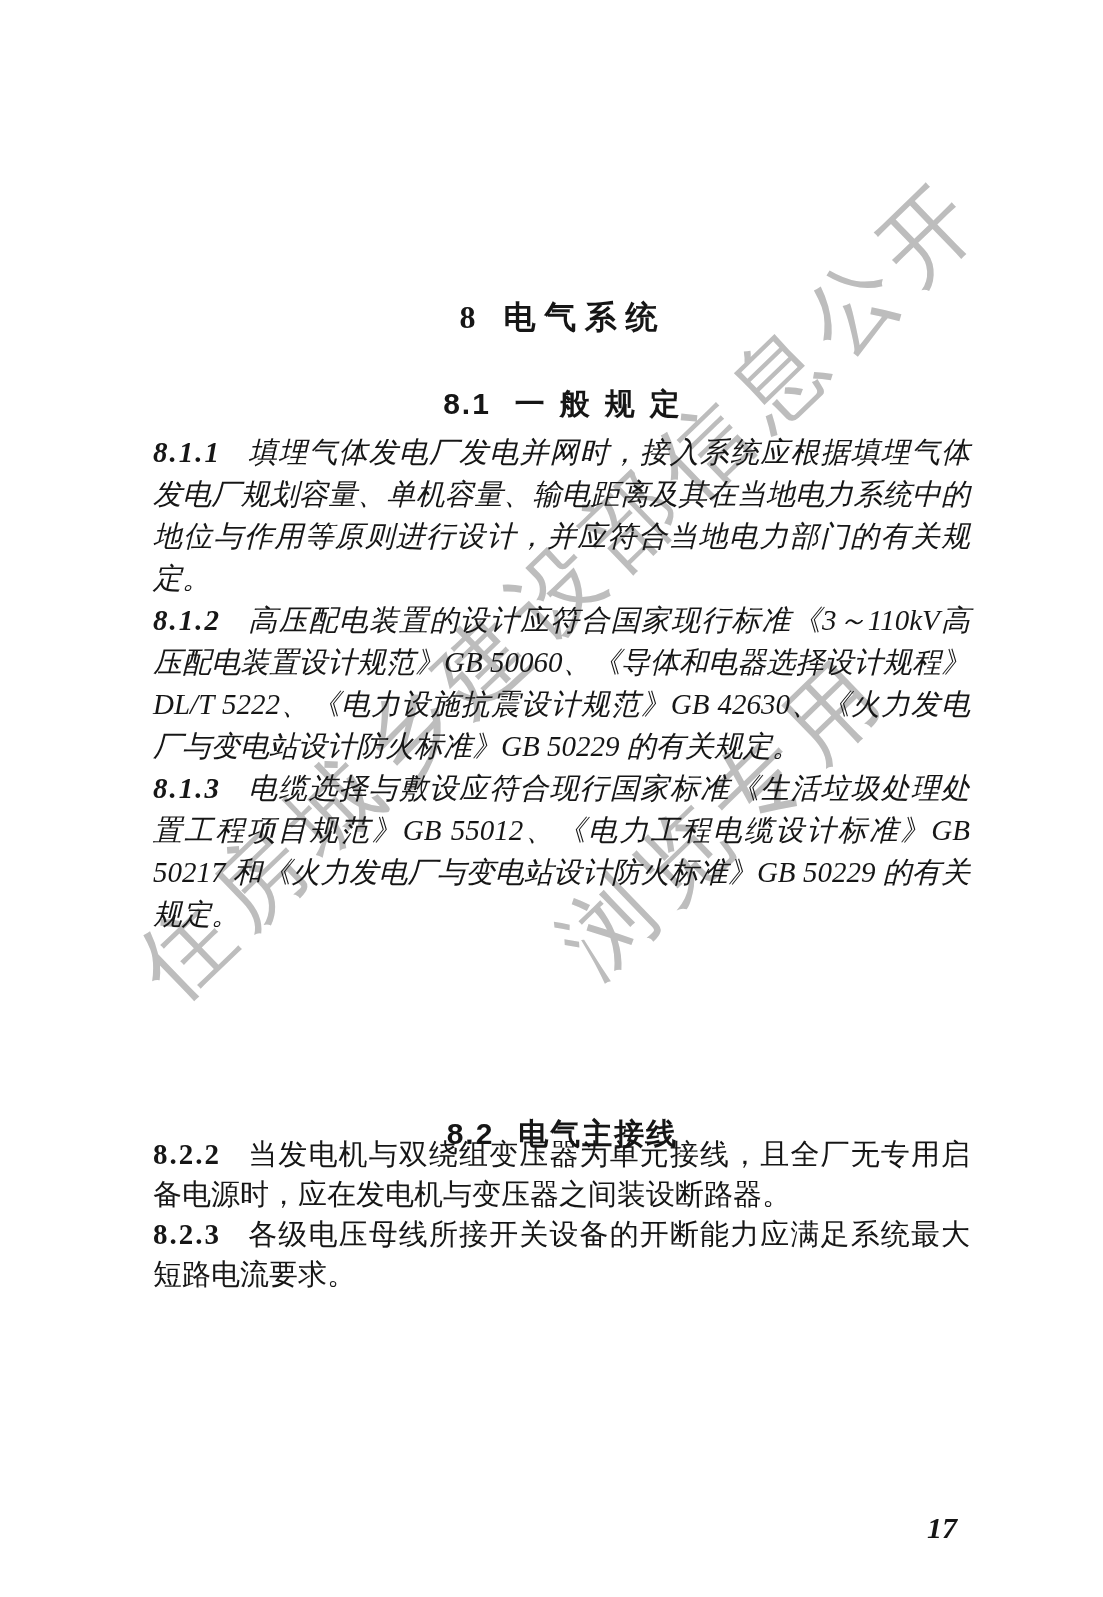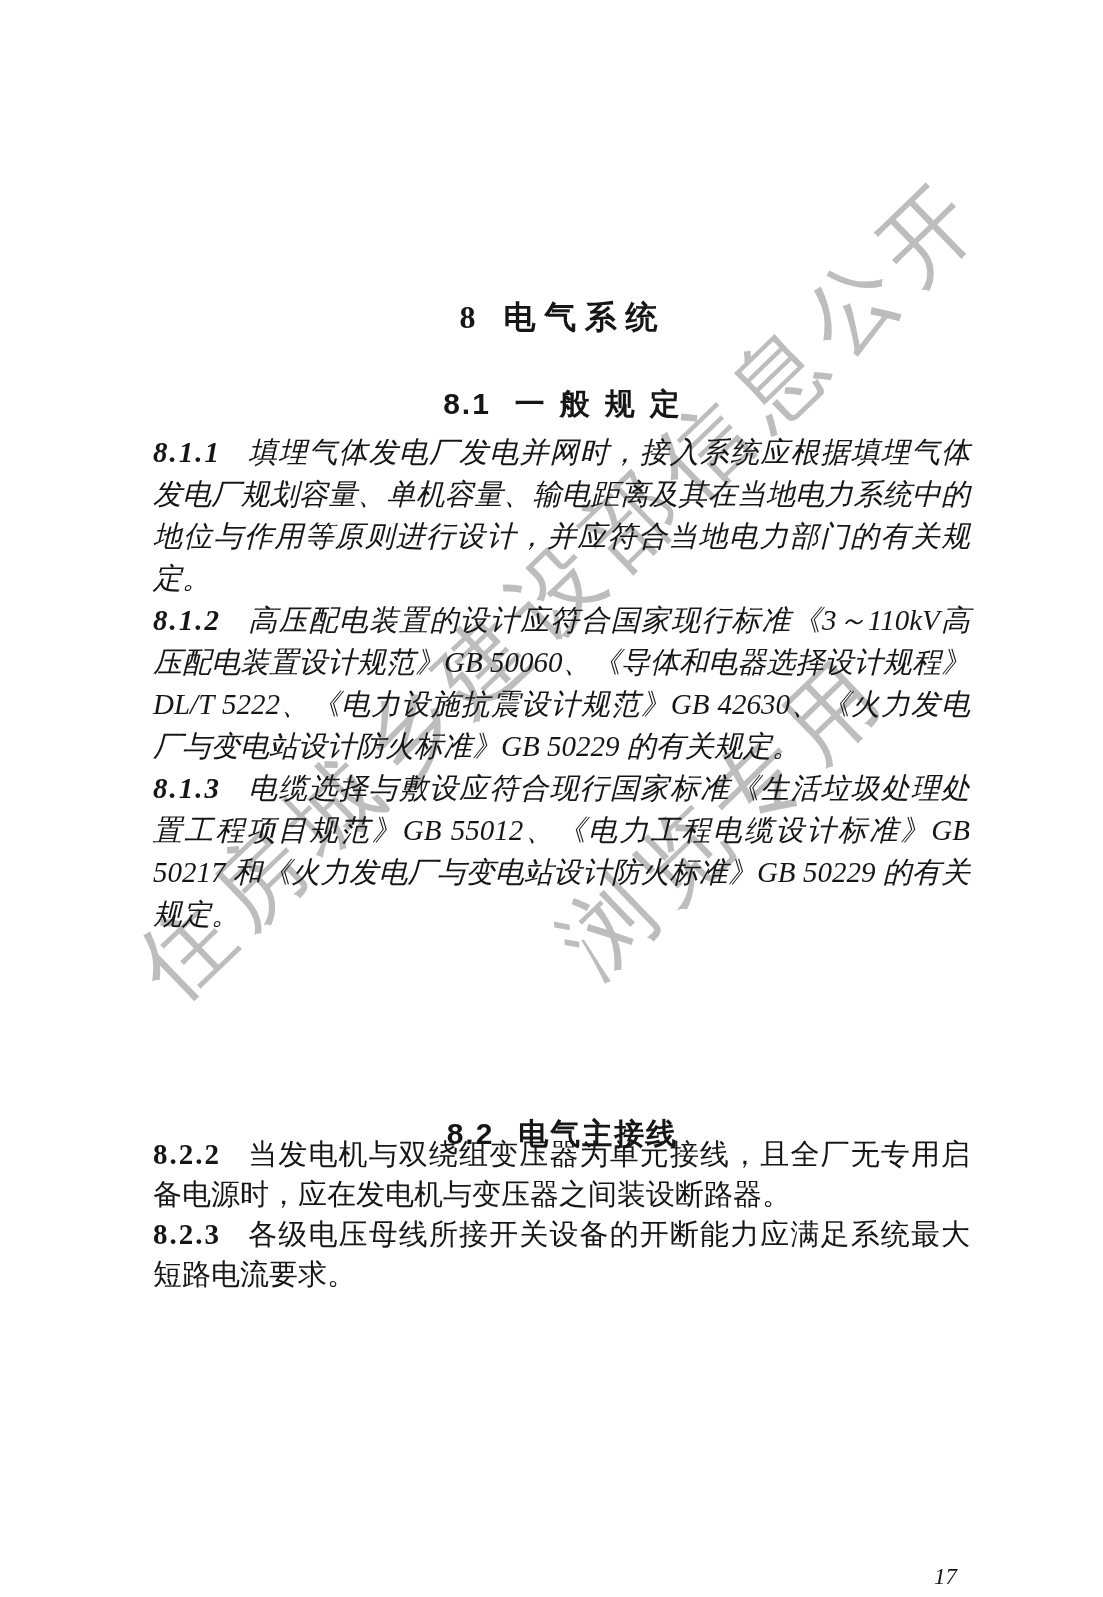--- a/index.html
+++ b/index.html
@@ -58,23 +58,24 @@
   }
   .body81{top:431px;line-height:42px;font-style:italic;}
   .body82{top:1134px;line-height:40px;}
   .body p{margin:0;}
   .cnum{
     font-weight:bold;
     letter-spacing:2px;
     margin-right:26px;
   }
   .pageno{
-    position:absolute;top:1560px;right:146px;
-    font-size:23px;line-height:34px;
+    position:absolute;top:1511px;right:146px;
+    font-size:30px;line-height:34px;
     font-style:italic;
+    font-weight:bold;
   }
 </style>
 </head>
 <body>
 
 <div class="page">
 
   <div class="watermark wm1">住房城乡建设部信息公开</div>
   <div class="watermark wm2">浏览专用</div>
 

